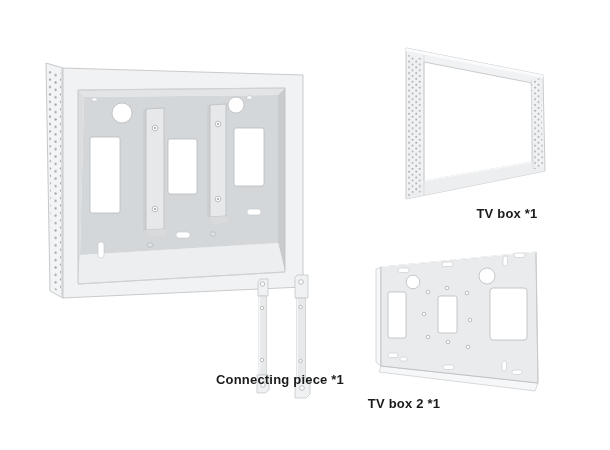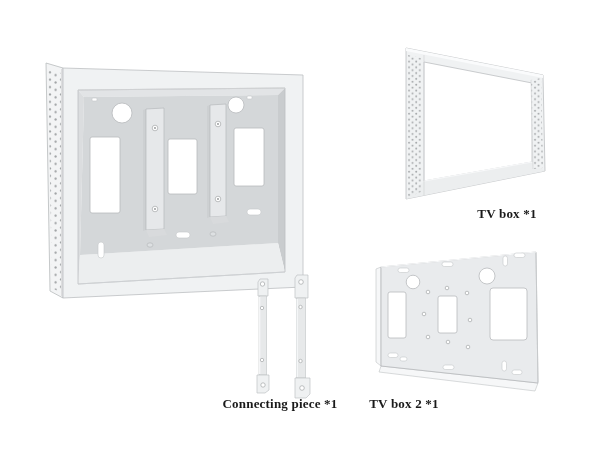--- a/index.html
+++ b/index.html
@@ -6,21 +6,21 @@
     --c-text:#1a1a1a;
     --c-face:#f0f2f3;
     --c-panel:#d4d7d9;
     --c-edge:#bcbfc1;
     --c-hole:#ffffff;
     --c-perf:#a2a5a7;
   }
   html,body{margin:0;padding:0;background:#ffffff;}
   #stage{
     position:relative;width:610px;height:450px;background:#ffffff;overflow:hidden;
-    font-family:Liberation Serif, serif;
+    font-family:Liberation Sans, sans-serif;
   }
   #stage svg{position:absolute;left:0;top:0;}
   .part-label{
     position:absolute;transform:translateX(-50%);
     font-size:13px;font-weight:bold;color:var(--c-text);
     white-space:nowrap;letter-spacing:0.2px;
   }
   
   .face{fill:var(--c-face);stroke:var(--c-edge);stroke-width:.8;}
   .sidepanel{fill:#f3f4f5;stroke:#b8bbbd;stroke-width:.8;}
@@ -174,15 +174,15 @@
       <circle class="screw" cx="467" cy="293" r="1.8"></circle>
       <circle class="screw" cx="428" cy="337" r="1.8"></circle>
       <circle class="screw" cx="448" cy="342" r="1.8"></circle>
       <circle class="screw" cx="468" cy="347" r="1.8"></circle>
       <circle class="screw" cx="424" cy="314" r="1.8"></circle>
       <circle class="screw" cx="470" cy="320" r="1.8"></circle>
     </g>
   </svg>
 
   <div class="part-label" style="left:507px;top:206px;">TV box *1</div>
-  <div class="part-label" style="left:280px;top:396px;">Connecting piece *1</div>
+  <div class="part-label" style="left:280px;top:372px;">Connecting piece *1</div>
   <div class="part-label" style="left:404px;top:396px;">TV box 2 *1</div>
 </div>
 
 </body></html>

